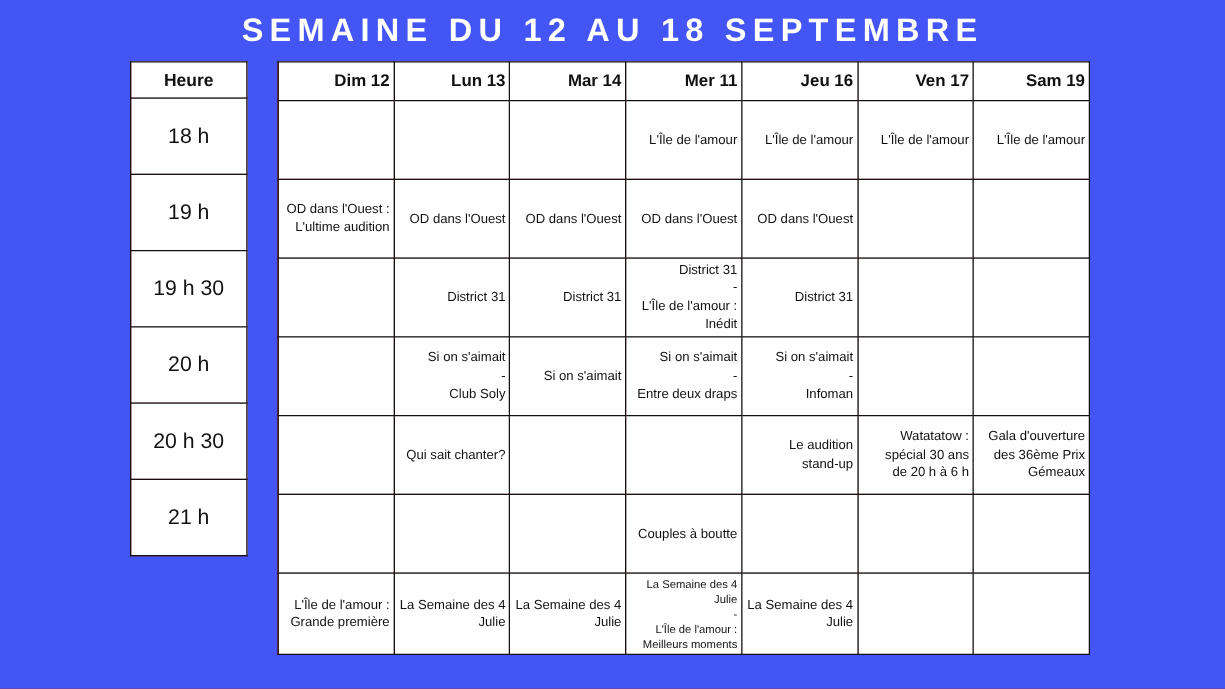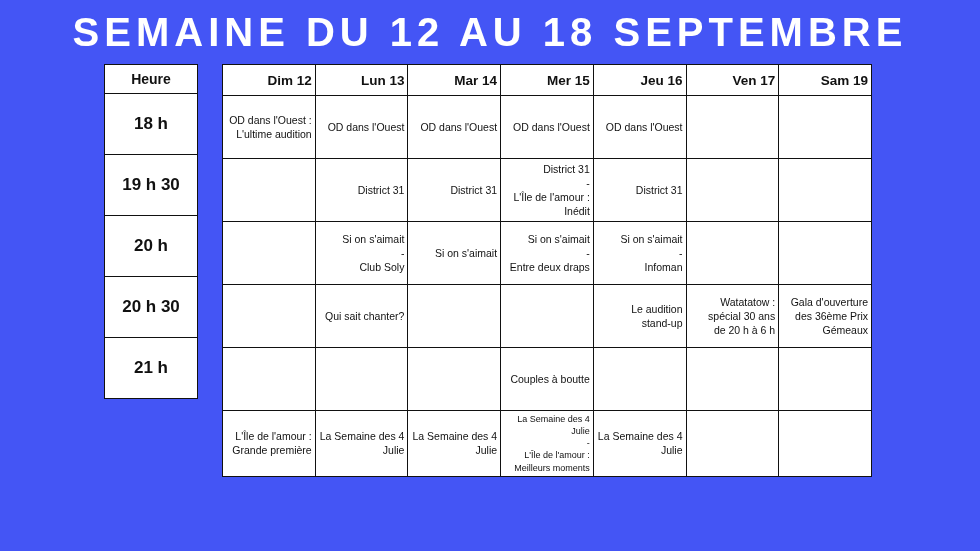--- a/index.html
+++ b/index.html
@@ -15,21 +15,21 @@
   }
   .page {
     position: relative;
     width: 980px;
     height: 551px;
     box-sizing: border-box;
   }
   .title {
     text-align: center;
     color: #ffffff;
-    font-size: 40px;
+    font-size: 26px;
     font-weight: bold;
     letter-spacing: 5px;
     padding-top: 10px;
     padding-bottom: 10px;
     line-height: 1.1;
   }
   .grid-wrap {
     display: flex;
     flex-direction: row;
     align-items: flex-start;
@@ -56,21 +56,21 @@
     background: #ffffff;
   }
   .hours-table th {
     height: 26px;
     font-size: 14px;
     font-weight: bold;
   }
   .hours-table td {
     height: 58px;
     font-size: 17px;
-    font-weight: bold;
+    font-weight: normal;
     margin-left: 27px;
   }
   .days-table {
     width: 650px;
   }
   .days-table th,
   .days-table td {
     border: 1px solid #111111;
     text-align: right;
     vertical-align: middle;
@@ -109,48 +109,74 @@
       <thead>
         <tr>
           <th>Heure</th>
         </tr>
       </thead>
       <tbody>
         <tr>
             <td>18 h</td>
           </tr>
         <tr>
+            <td>19 h</td>
+          </tr>
+        <tr>
             <td>19 h 30</td>
           </tr>
         <tr>
             <td>20 h</td>
           </tr>
         <tr>
             <td>20 h 30</td>
           </tr>
         <tr>
             <td>21 h</td>
           </tr>
       </tbody>
     </table>
 
     <table class="days-table">
       <thead>
         <tr>
           <th>Dim 12</th>
           <th>Lun 13</th>
           <th>Mar 14</th>
-          <th>Mer 15</th>
+          <th>Mer 11</th>
           <th>Jeu 16</th>
           <th>Ven 17</th>
           <th>Sam 19</th>
         </tr>
       </thead>
       <tbody>
 
+        <tr>
+          <td>
+              <span class="cell-line"></span>
+            </td>
+          <td>
+              <span class="cell-line"></span>
+            </td>
+          <td>
+              <span class="cell-line"></span>
+            </td>
+          <td>
+              <span class="cell-line">L'Île de l'amour</span>
+            </td>
+          <td>
+              <span class="cell-line">L'Île de l'amour</span>
+            </td>
+          <td>
+              <span class="cell-line">L'Île de l'amour</span>
+            </td>
+          <td>
+              <span class="cell-line">L'Île de l'amour</span>
+            </td>
+        </tr>
 
         <tr>
           <td>
               <span class="cell-line">OD dans l'Ouest :
 L'ultime audition</span>
             </td>
           <td>
               <span class="cell-line">OD dans l'Ouest</span>
             </td>
           <td>

